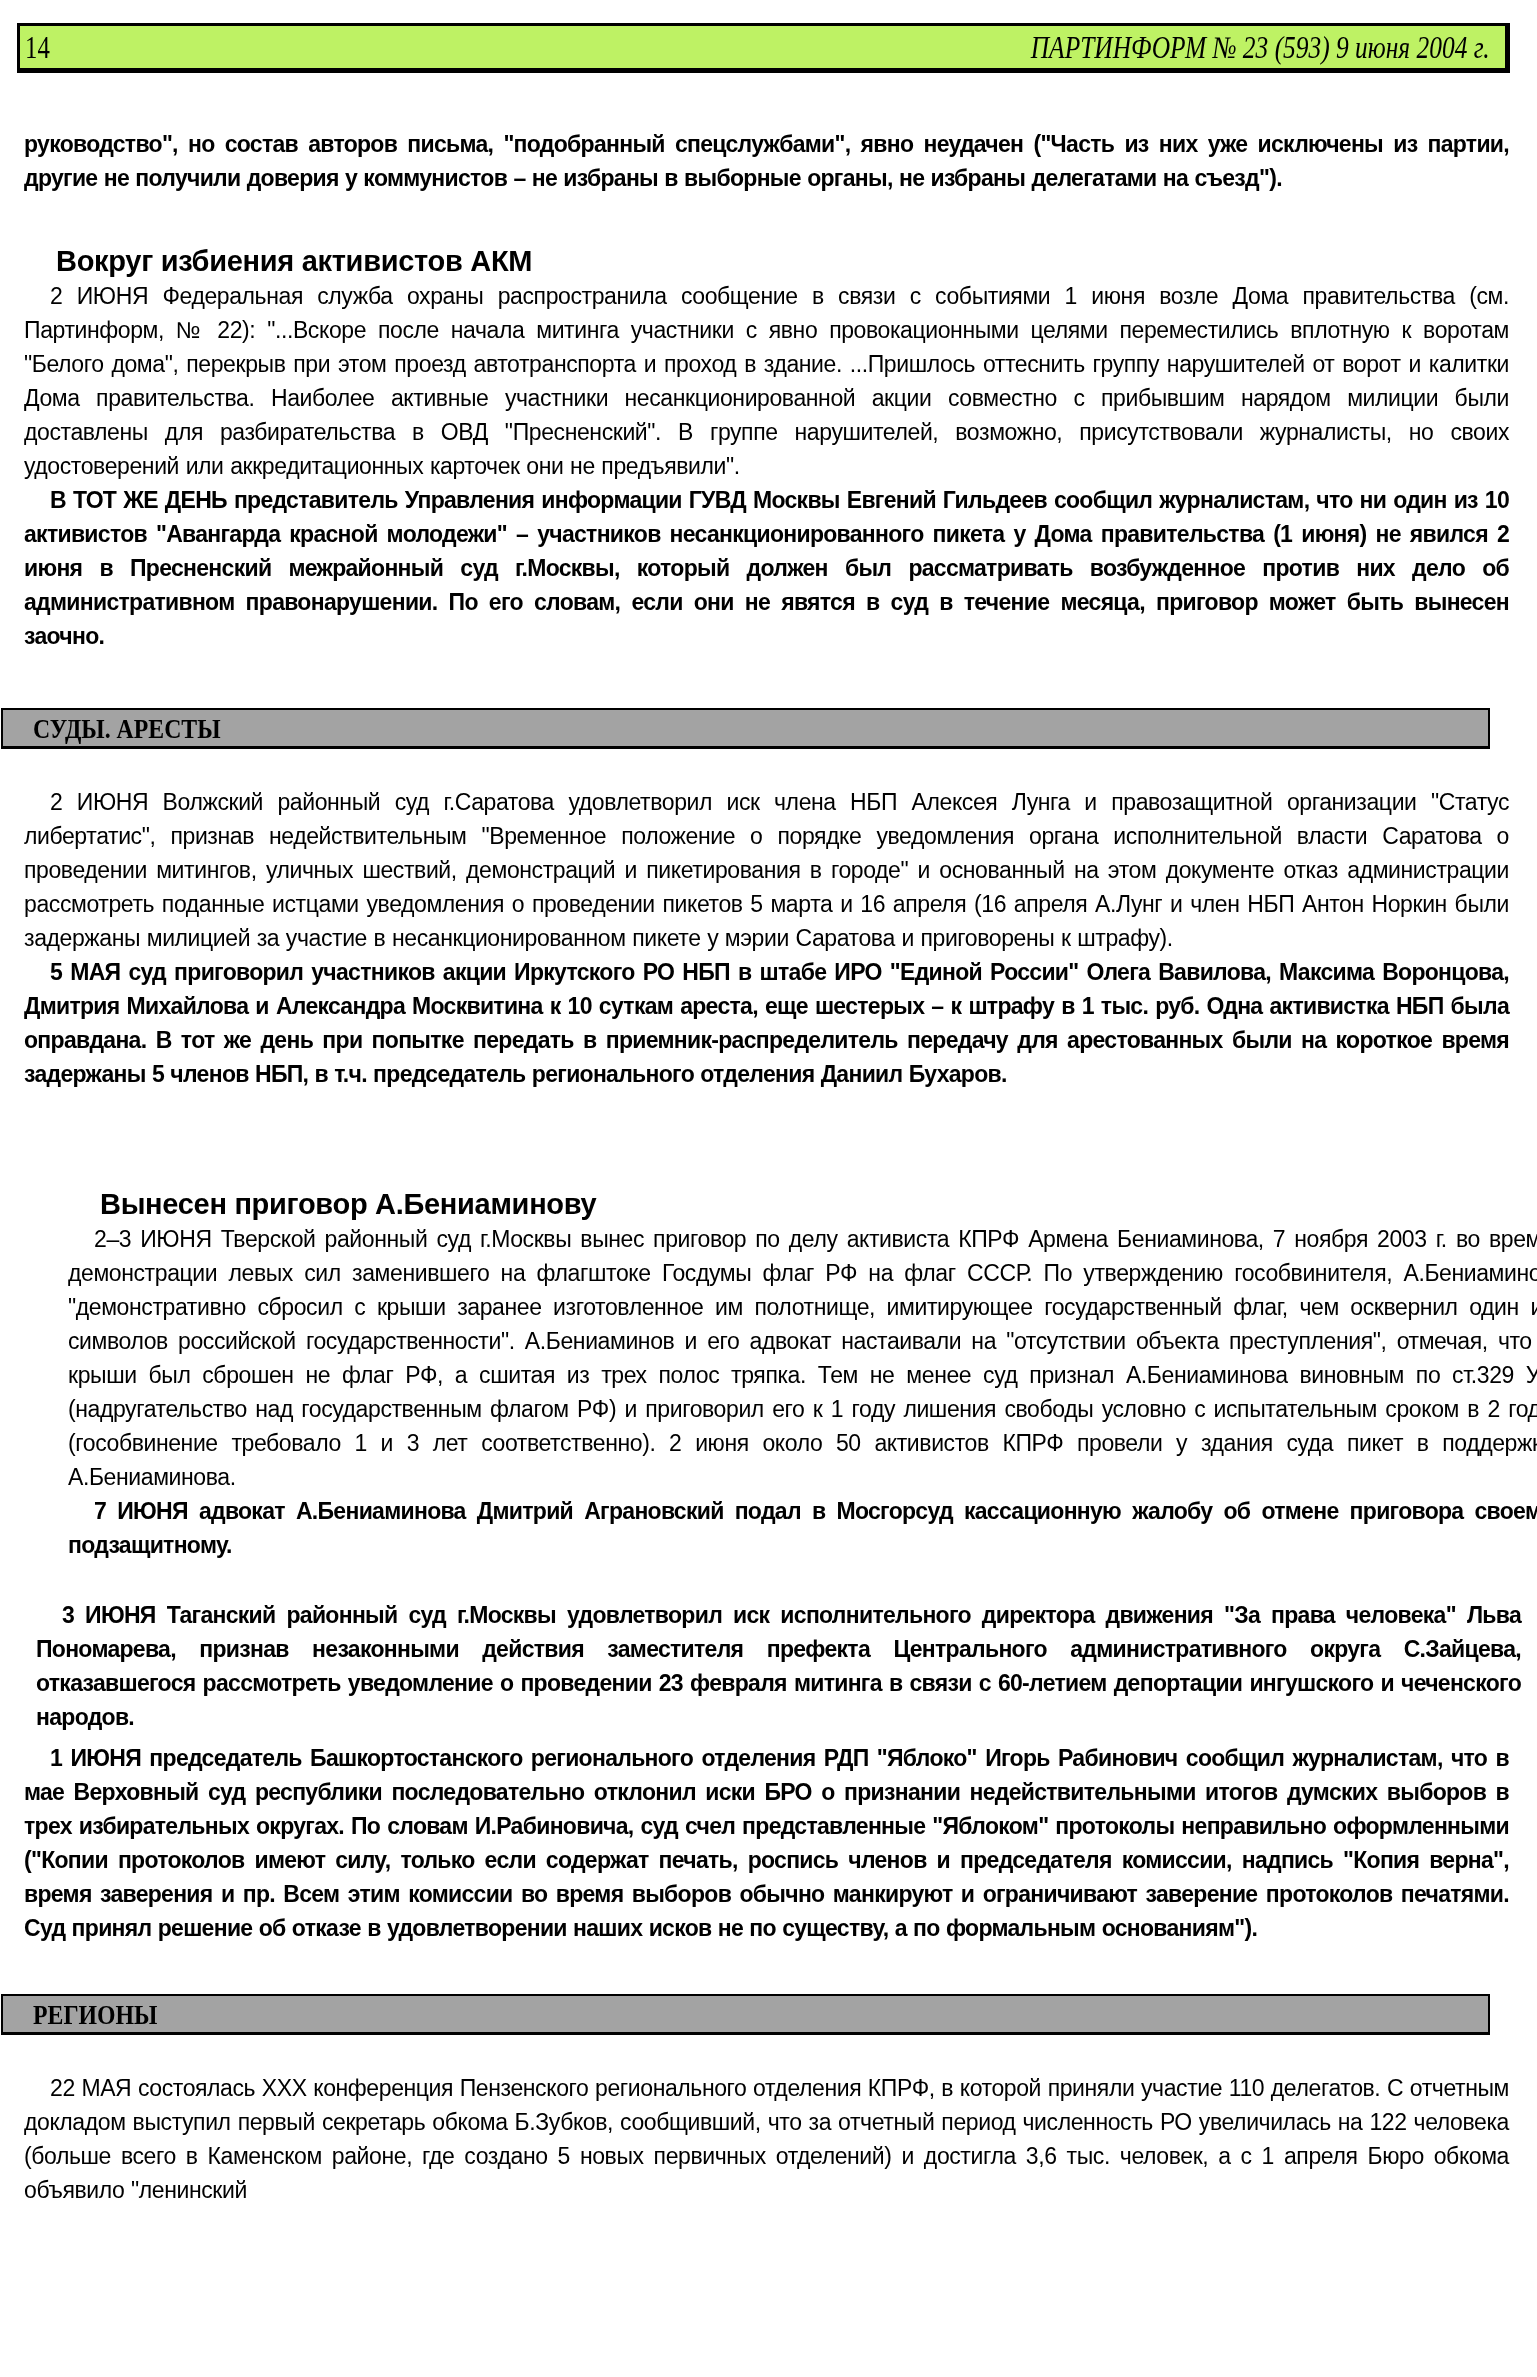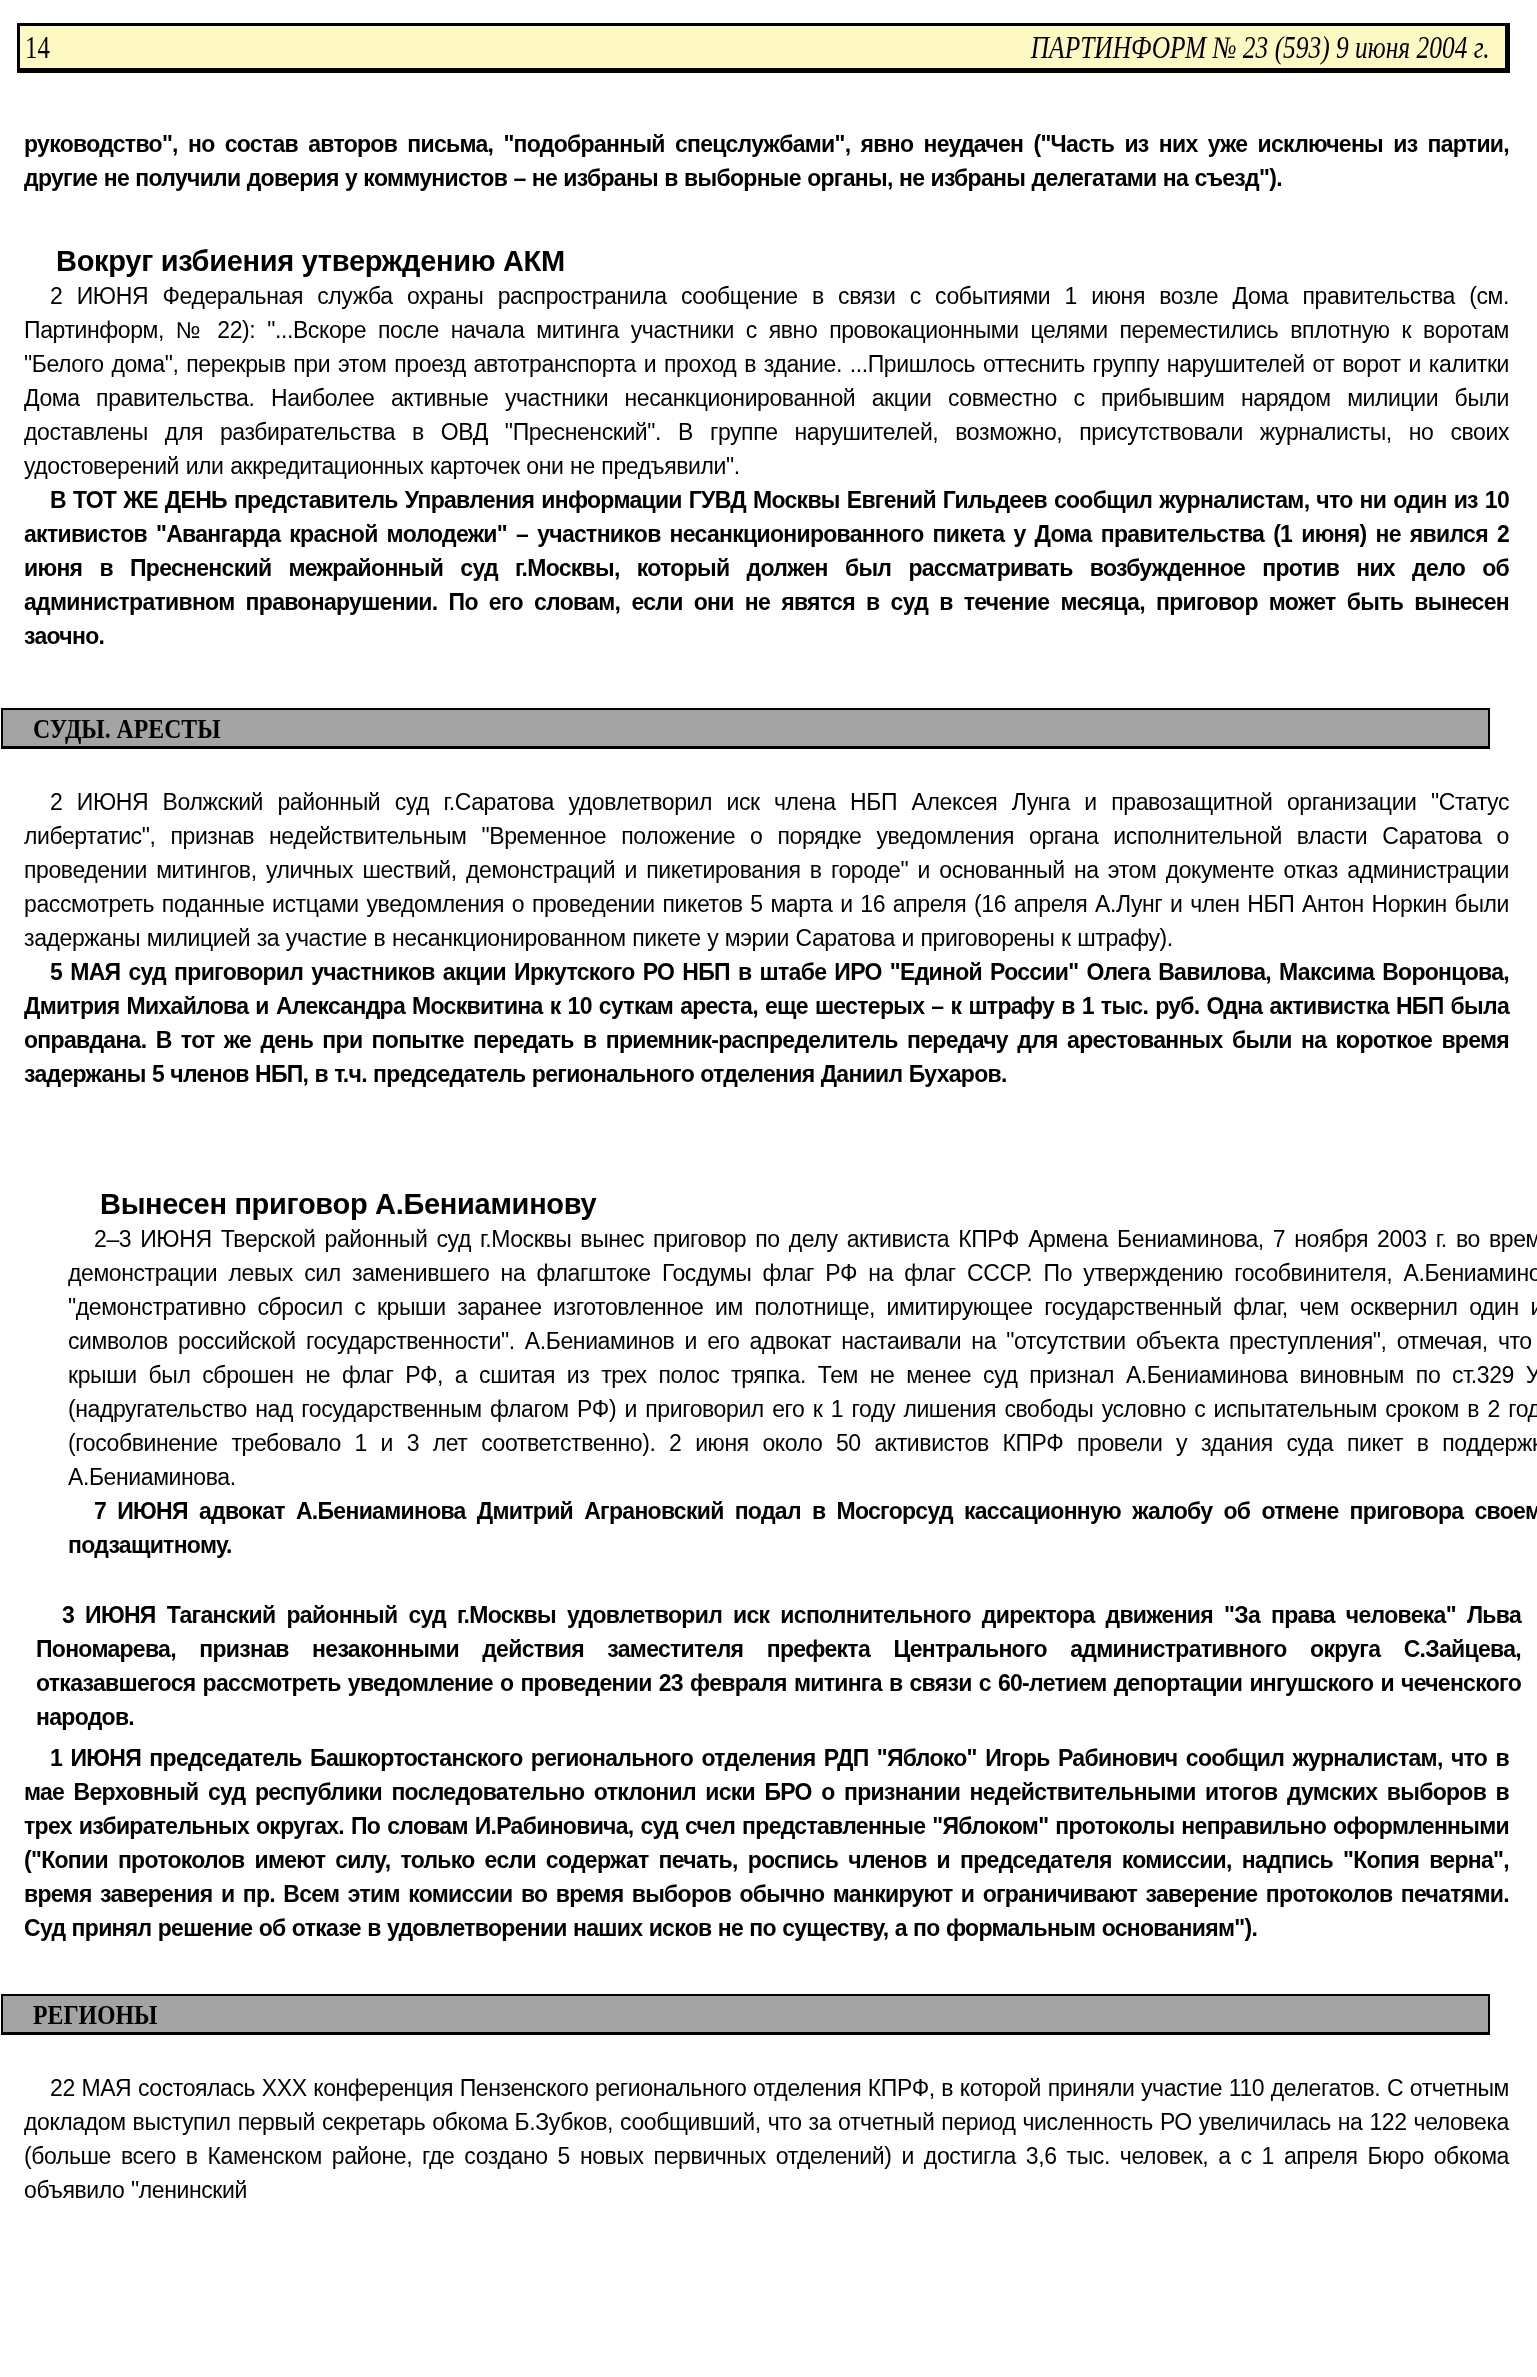--- a/index.html
+++ b/index.html
@@ -1,21 +1,21 @@
 <!DOCTYPE html>
 <html style="font-size:10.2px"><head>
 <meta charset="utf-8">
 <style>
   html, body { margin: 0; padding: 0; background: #ffffff; }
   body { width: 1537px; height: 2377px; position: relative; overflow: hidden;
          font-family: "Liberation Sans", sans-serif; color: #000; }
   .header-box {
     position: absolute; left: 16.7px; top: 23px; width: 1485px; height: 42px;
     border: 3.2px solid #000; border-bottom-width: 5.1px; border-right-width: 5.1px;
-    background: #fef9c3; box-sizing: content-box;
+    background: #bef264; box-sizing: content-box;
   }
   .header-page { position: absolute; left: 5.1px; top: 3.8px; font-family: "Liberation Serif", serif;
     font-size: 31px; line-height: 36px; transform: scaleX(0.8); transform-origin: left top; }
   .header-title { position: absolute; right: 15.4px; top: 3.8px; font-family: "Liberation Serif", serif;
     font-style: italic; font-size: 31px; line-height: 36px; transform: scaleX(0.82); transform-origin: right top; white-space: nowrap; }
   .block { position: absolute; left: 24px; width: 1485px; }
   .p { font-size: 23px; line-height: 34px; text-align: justify; text-indent: 26px; margin: 0;
        letter-spacing: -0.4px; word-spacing: 0.6px; }
   .p.noindent { text-indent: 0; }
   .p.bold { font-weight: bold; letter-spacing: -0.7px; }
@@ -33,21 +33,21 @@
 <div class="header-box">
   <span class="header-page">14</span>
   <span class="header-title">ПАРТИНФОРМ № 23 (593) 9 июня 2004 г.</span>
 </div>
 
 <div class="block" style="top:127px;">
   <p class="p bold noindent">руководство", но состав авторов письма, "подобранный спецслужбами", явно неудачен ("Часть из них уже исключены из партии, другие не получили доверия у коммунистов – не избраны в выборные органы, не избраны делегатами на съезд").</p>
 </div>
 
 <div class="block" style="top:243px;">
-  <h2 class="h">Вокруг избиения утверждению АКМ</h2>
+  <h2 class="h">Вокруг избиения активистов АКМ</h2>
   <p class="p">2 ИЮНЯ Федеральная служба охраны распространила сообщение в связи с событиями 1 июня возле Дома правительства (см. Партинформ, № 22): "...Вскоре после начала митинга участники с явно провокационными целями переместились вплотную к воротам "Белого дома", перекрыв при этом проезд автотранспорта и проход в здание. ...Пришлось оттеснить группу нарушителей от ворот и калитки Дома правительства. Наиболее активные участники несанкционированной акции совместно с прибывшим нарядом милиции были доставлены для разбирательства в ОВД "Пресненский". В группе нарушителей, возможно, присутствовали журналисты, но своих удостоверений или аккредитационных карточек они не предъявили".</p>
   <p class="p bold">В ТОТ ЖЕ ДЕНЬ представитель Управления информации ГУВД Москвы Евгений Гильдеев сообщил журналистам, что ни один из 10 активистов "Авангарда красной молодежи" – участников несанкционированного пикета у Дома правительства (1 июня) не явился 2 июня в Пресненский межрайонный суд г.Москвы, который должен был рассматривать возбужденное против них дело об административном правонарушении. По его словам, если они не явятся в суд в течение месяца, приговор может быть вынесен заочно.</p>
 </div>
 
 <div class="section-bar" style="top:708px;">
   <span>СУДЫ. АРЕСТЫ</span>
 </div>
 
 <div class="block" style="top:785px;">
   <p class="p">2 ИЮНЯ Волжский районный суд г.Саратова удовлетворил иск члена НБП Алексея Лунга и правозащитной организации "Статус либертатис", признав недействительным "Временное положение о порядке уведомления органа исполнительной власти Саратова о проведении митингов, уличных шествий, демонстраций и пикетирования в городе" и основанный на этом документе отказ администрации рассмотреть поданные истцами уведомления о проведении пикетов 5 марта и 16 апреля (16 апреля А.Лунг и член НБП Антон Норкин были задержаны милицией за участие в несанкционированном пикете у мэрии Саратова и приговорены к штрафу).</p>

